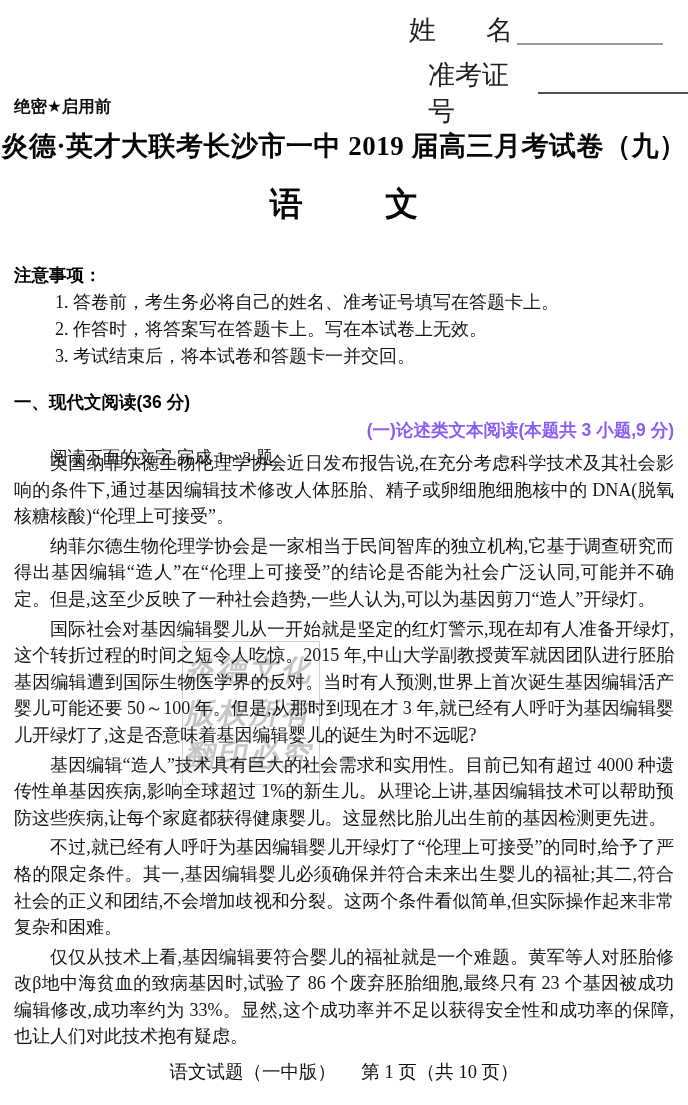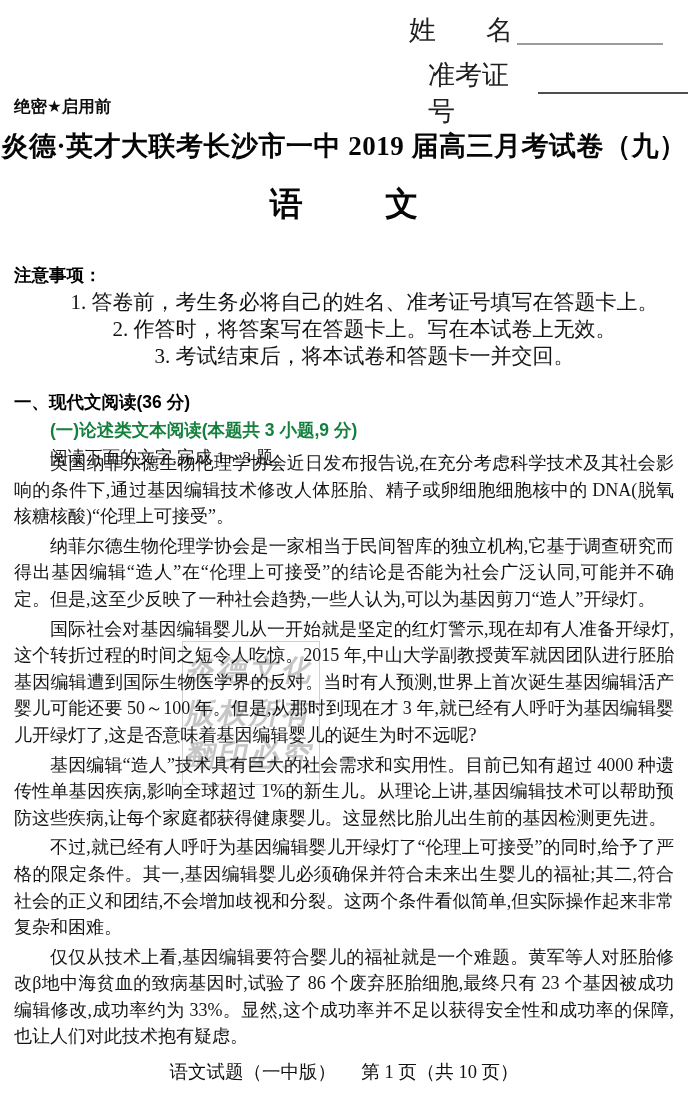--- a/index.html
+++ b/index.html
@@ -31,30 +31,30 @@
     font-family:"Liberation Sans","DejaVu Sans",sans-serif; font-weight:bold;
     font-size:33px; color:#060606;margin-top:15px;
   }
   .subject-gap { display:inline-block; width:64px; }
   
   .notice { position:absolute; top:261px; left:14px; right:14px; }
   .notice-heading {
     font-family:"Liberation Sans","DejaVu Sans",sans-serif; font-weight:bold;
     font-size:17.5px; line-height:28px; color:#000;
   }
-  .notice-item { margin-left:41px; font-size:21px; line-height:27px; color:#141414;text-align:center; }
+  .notice-item { margin-left:41px; font-size:18px; line-height:27px; color:#141414; }
   
   .section { position:absolute; top:369px; left:14px; right:14px; }
   .section-heading {
     font-family:"Liberation Sans","DejaVu Sans",sans-serif; font-weight:bold;
     font-size:17.5px; line-height:27.5px; color:#000;margin-top:20px;
   }
   .section-subheading {
     font-family:"Liberation Sans","DejaVu Sans",sans-serif; font-weight:bold;
-    font-size:17.5px; line-height:27.5px; margin-left:36px; color:#15803d;
+    font-size:17.5px; line-height:27.5px; margin-left:36px; color:#8b5cf6;text-align:right;
   }
   .section-instruction { font-size:17.5px; line-height:27.5px; margin-left:36px; color:#141414; }
   
   .passage { position:absolute; top:450px; left:14px; right:14px; z-index:2; }
   .passage p {
     margin:0 0 3px 0; font-size:18px; line-height:26.6px;
     text-align:justify; text-indent:2em; color:#141414;
   }
   
   .watermark {

